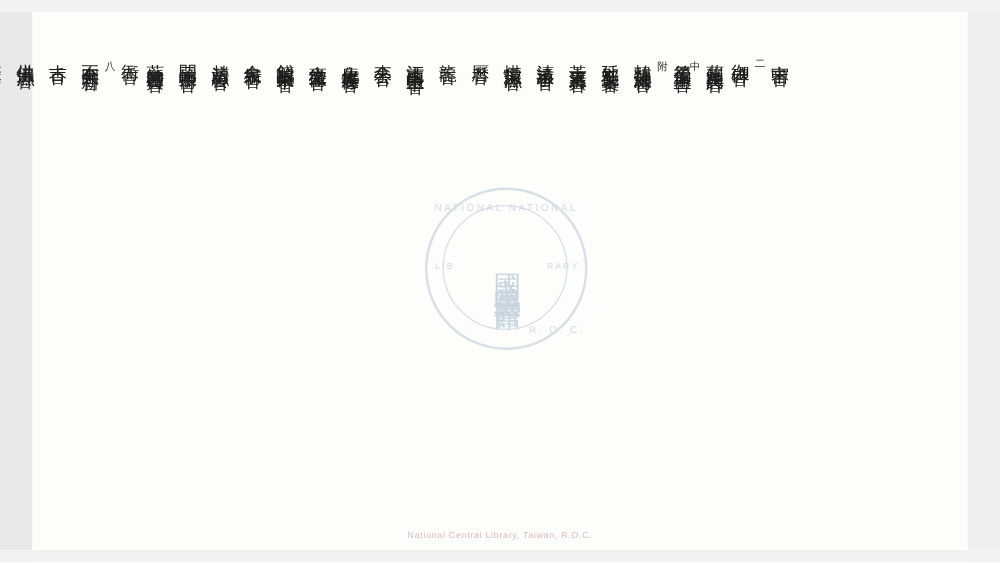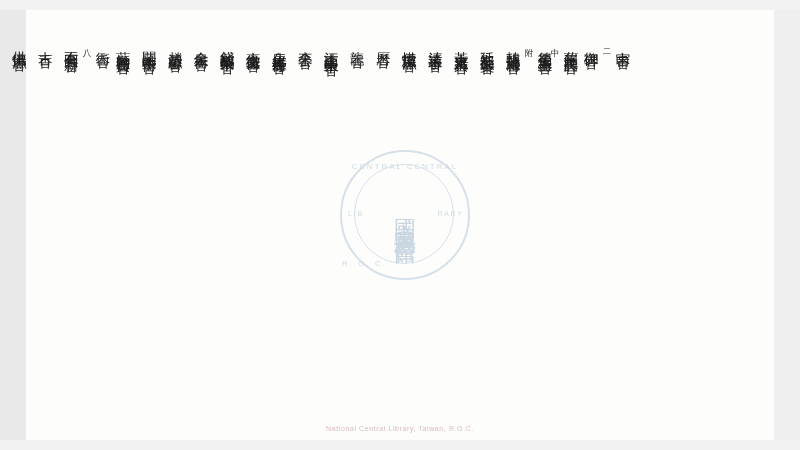--- a/index.html
+++ b/index.html
@@ -150,21 +150,21 @@
     font-size: 8px;
     letter-spacing: 2px;
     color: #a9bfd0;
     font-family: "Liberation Sans", sans-serif;
   }
   .seal-arc-bottom {
     position: absolute;
     width: 126px;
     bottom: 10px;
     left: 0;
-    text-align: left;
+    text-align: right;
     font-size: 8px;
     letter-spacing: 2px;
     color: #a9bfd0;
     font-family: "Liberation Sans", sans-serif;
   }
   .seal-arc-left {
     position: absolute;
     left: 6px;
     top: 58px;
     font-size: 7px;
@@ -331,21 +331,21 @@
       </div>
       <div class="column">
         <div class="col-entry">
           <div class="main-chars">清遠香</div>
         </div>
       </div>
     </div>
 
   <div class="seal">
     <div class="seal-inner"></div>
-    <div class="seal-arc-top">CENTRAL CENTRAL</div>
+    <div class="seal-arc-top">NATIONAL NATIONAL</div>
     <div class="seal-arc-left">L I B</div>
     <div class="seal-arc-right">R A R Y</div>
     <div class="seal-arc-bottom">R. O. C.</div>
     <div class="seal-center">
       <span>國立中央圖書館</span>
     </div>
   </div>
 
   <div class="footer-watermark">National Central Library, Taiwan, R.O.C.</div>
 </div>

